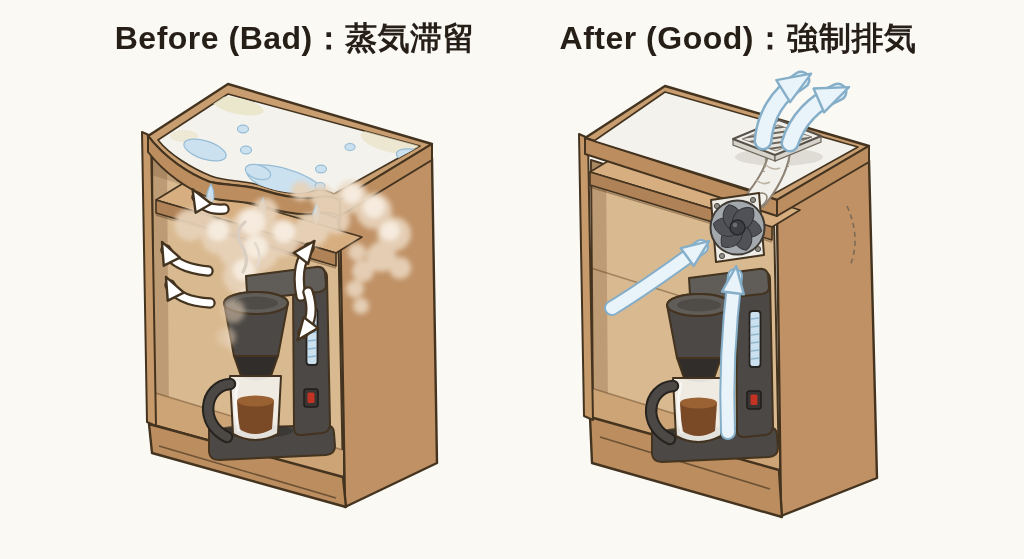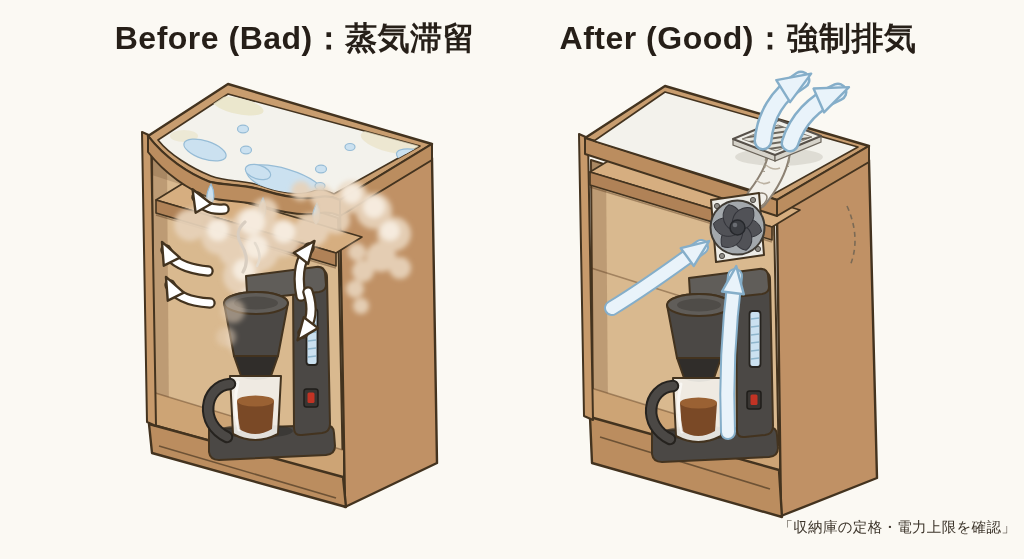--- a/index.html
+++ b/index.html
@@ -282,14 +282,13 @@
       </g>
       <g>
         <path class="ea-under" d="M763,141 C765,117 777,95 801,80"></path>
         <path class="ea-top" marker-end="url(#mB2)" d="M763,141 C765,117 777,95 801,80"></path>
         <path class="ea-under" d="M790,143 C797,121 813,103 838,92"></path>
         <path class="ea-top" marker-end="url(#mB2)" d="M790,143 C797,121 813,103 838,92"></path>
       </g>
     </g>
   </svg>
 
-  <div class="caption">「収納庫の定格・電力上限を確認」</div>
 </div>
 
 </body></html>

